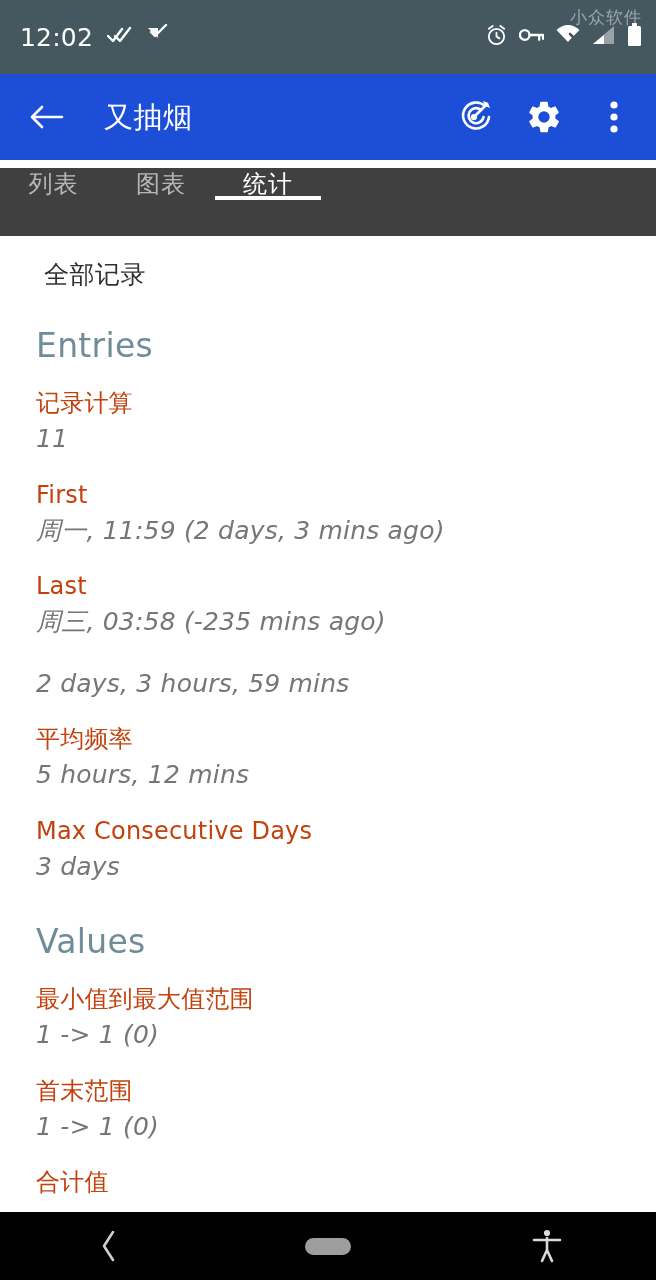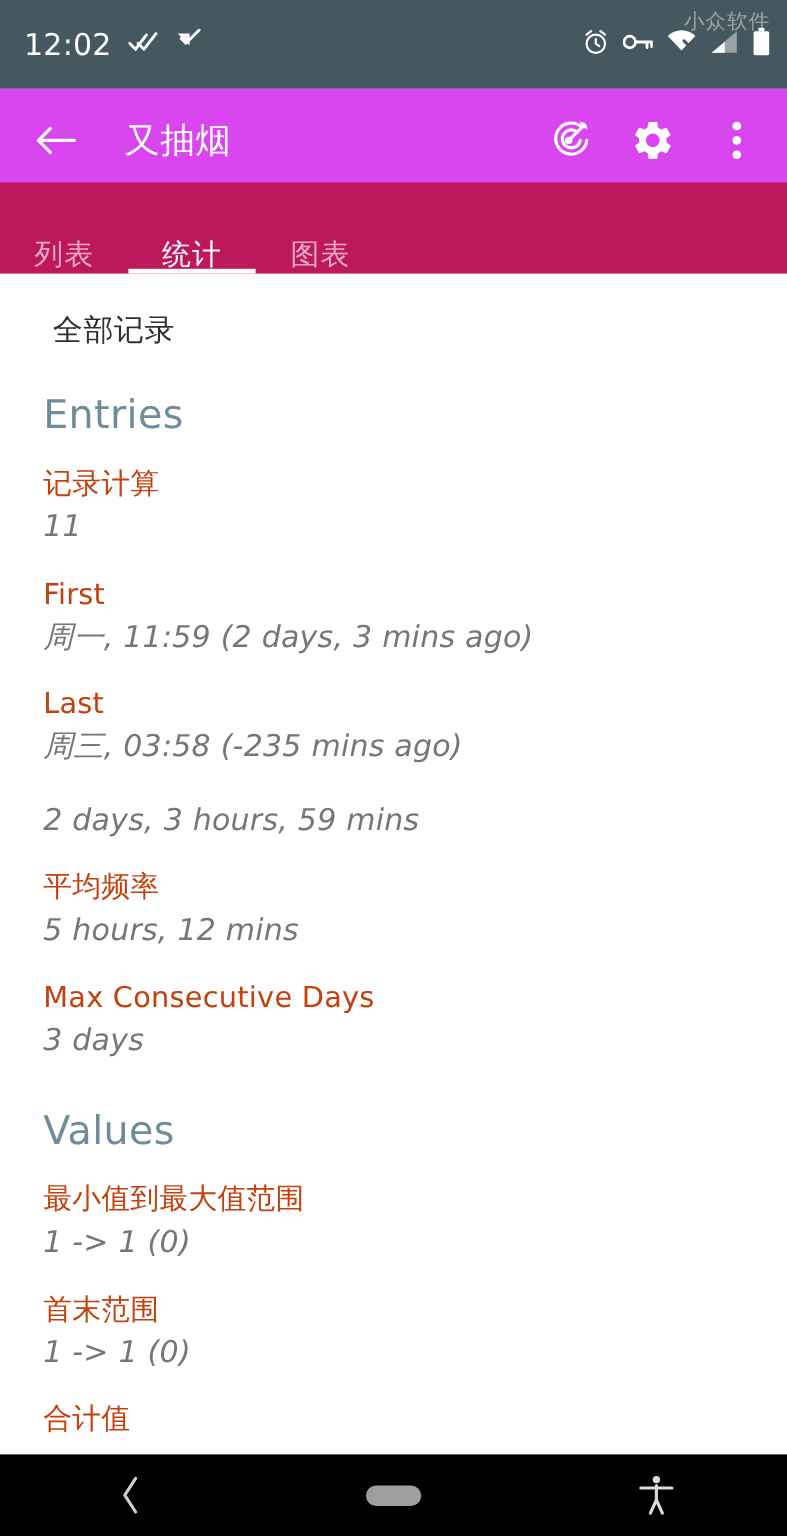--- a/index.html
+++ b/index.html
@@ -26,35 +26,35 @@
   .watermark {
     position:absolute; right:14px; top:6px;
     font-size:17px; color:rgba(255,255,255,.46);
     font-family:Liberation Mono, monospace; letter-spacing:1px;
     pointer-events:none;
   }
 
   
   .app-bar {
     position:absolute; top:74px; left:0; width:656px; height:86px;
-    background:#d946ef;
+    background:#1d4ed8;
     display:flex; align-items:center; padding:0 20px 0 24px;
   }
   .back-btn { width:46px; height:46px; display:flex; align-items:center; justify-content:center; }
   .app-title {
     color:#ffffff; font-size:29px; font-weight:400;
     margin-left:34px; letter-spacing:.5px; line-height:1;
   }
   .app-actions { margin-left:auto; display:flex; align-items:center; gap:26px; }
   .act-btn { width:44px; height:44px; display:flex; align-items:center; justify-content:center; }
 
   
   .tab-bar {
-    position:absolute; top:152px; left:0; width:656px; height:76px;
-    background:#be185d; display:flex; align-items:flex-end;
+    position:absolute; top:168px; left:0; width:656px; height:76px;
+    background:#404040; display:flex; align-items:flex-start;
   }
   .tab {
     position:relative; display:flex; align-items:center; justify-content:center;
     color:rgba(255,255,255,.62); font-size:24px; font-weight:400;
     padding:0 4px; letter-spacing:1px;
   }
   .tab.t1 { width:107px; }
   .tab.t2 { width:108px; }
   .tab.t3 { width:108px; }
   .tab.t4 { width:106px; }
@@ -183,22 +183,22 @@
             <circle cx="5" cy="7" r="3.6" fill="#fff"></circle>
             <circle cx="5" cy="19" r="3.6" fill="#fff"></circle>
             <circle cx="5" cy="31" r="3.6" fill="#fff"></circle>
           </svg>
       </div>
     </div>
   </div>
 
   <div class="tab-bar">
     <div class="tab t1">列表</div>
+    <div class="tab t3">图表</div>
     <div class="tab t4 active">统计</div>
-    <div class="tab t3">图表</div>
   </div>
 
   <div class="content">
 
     <div class="page-head">全部记录</div>
 
     <div class="section-title">Entries</div>
 
     <div class="stat-row first-row">
       <div class="stat-label">记录计算</div>

